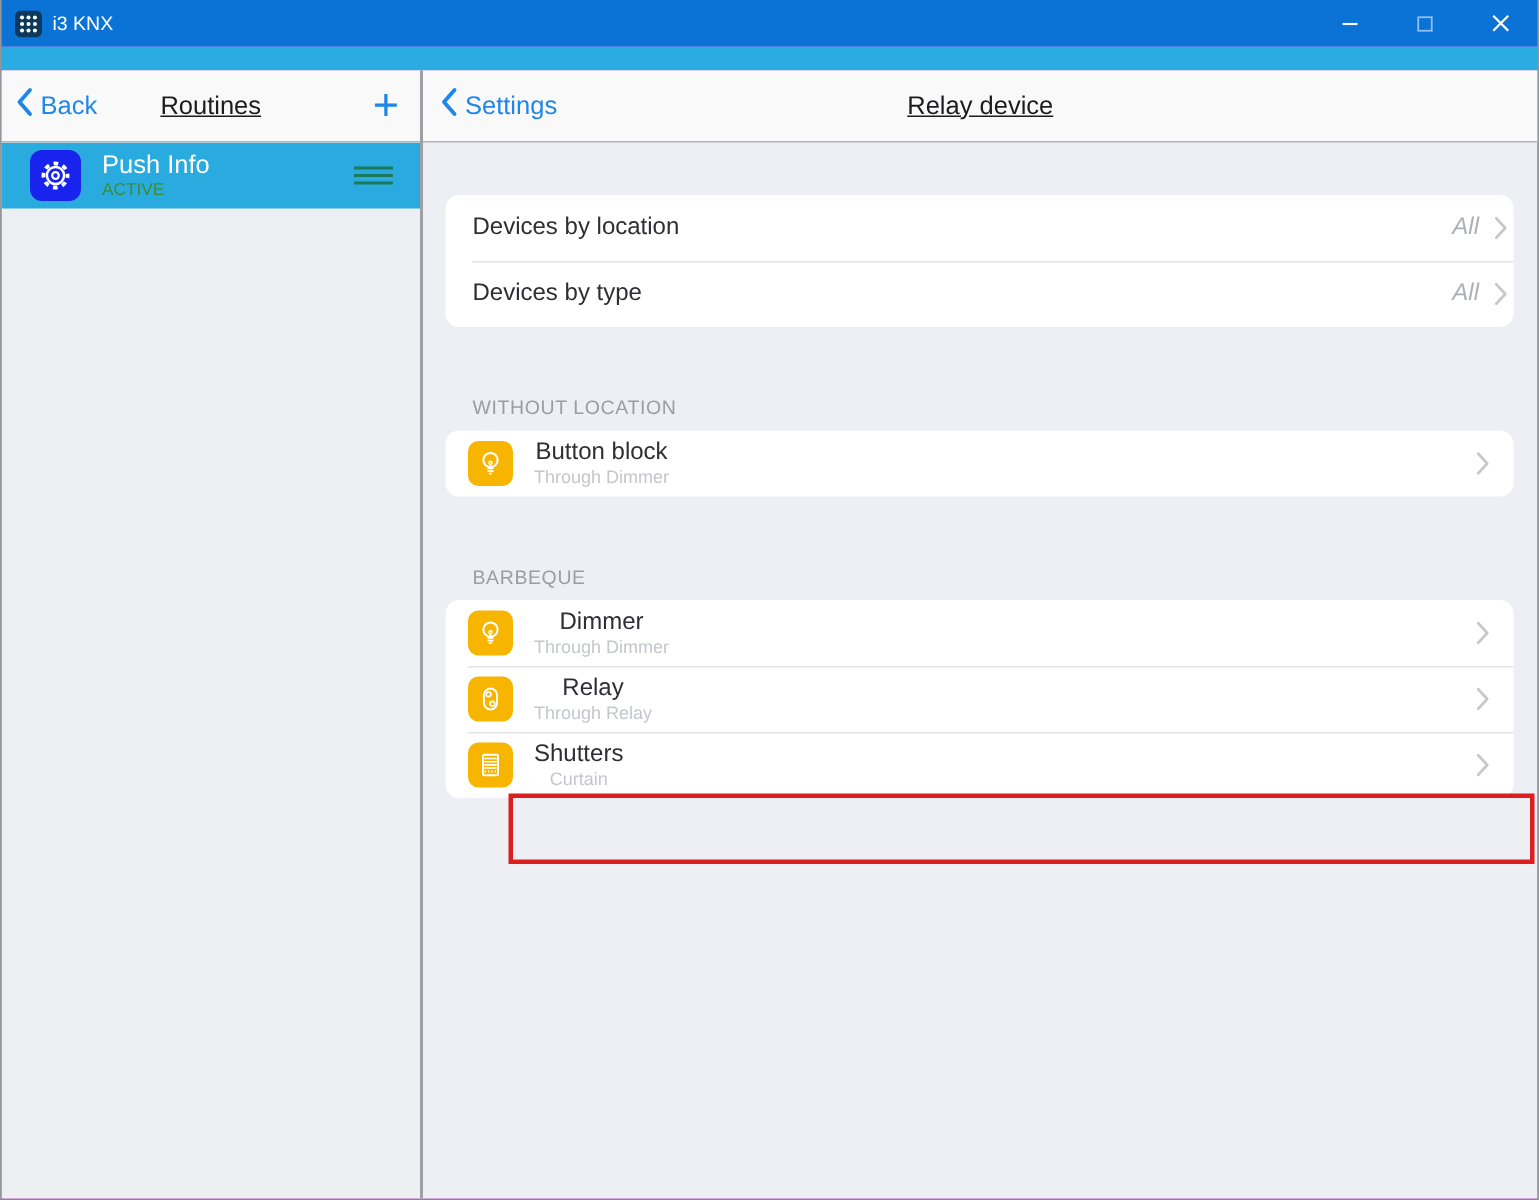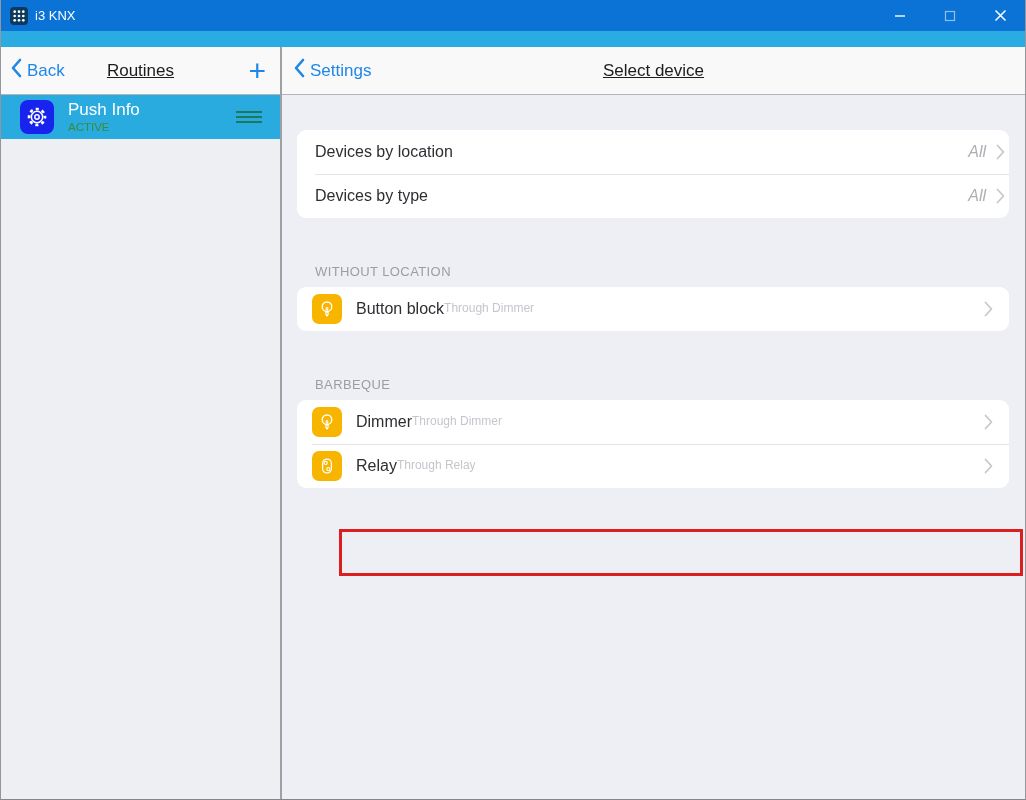--- a/index.html
+++ b/index.html
@@ -56,21 +56,21 @@
   .f-label { font-size:16px; color:#2e2e33; }
   .f-right { margin-left:auto; display:flex; align-items:center; gap:10px;font-style:italic; }
   .f-value { font-size:16px; color:#aeb0b6; }
 
   .section-header { margin:46px 0 8px 18px; font-size:13px; color:#9c9da3; letter-spacing:.4px; font-weight:400; }
   .section:first-of-type .section-header { margin-top:46px; }
 
   .device-row { height:44px; display:flex; align-items:center; padding:0 16px 0 15px; cursor:pointer; position:relative; }
   .device-row + .device-row::before { content:""; position:absolute; left:15px; right:0; top:0; height:1px; background:#e4e4e6; }
   .device-tile { width:30px; height:30px; border-radius:7px; display:flex; align-items:center; justify-content:center; margin-right:14px; flex:0 0 auto; }
-  .d-texts { display:flex; flex-direction:row; line-height:1.1; }
+  .d-texts { display:flex; flex-direction:column; line-height:1.1;text-align:center; }
   .d-title { font-size:16px; color:#2e2e33; }
   .d-sub { font-size:12px; color:#c4c6cc; margin-top:2px; }
   .chev { margin-left:auto; display:flex; align-items:center; }
 
   .annotation-box { position:absolute; border:3px solid #dc1e1e; pointer-events:none; z-index:50; }
 </style>
 </head>
 <body>
 
 <div id="app-window">
@@ -154,21 +154,21 @@
     <div class="right-pane">
       <div class="navbar">
         <span class="back-btn">
           <span>
             <svg width="11" height="20" viewBox="0 0 11 20">
                 <polyline points="9,2 2,10 9,18" fill="none" stroke="#1e87e8" stroke-width="2.6" stroke-linecap="round" stroke-linejoin="round"></polyline>
               </svg>
           </span>
           <span>Settings</span>
         </span>
-        <span class="nav-title">Select device</span>
+        <span class="nav-title">Relay device</span>
       </div>
 
       <div class="content">
         <div class="card" id="filter-card">
             <div class="filter-row">
               <span class="f-label">Devices by location</span>
      <span class="f-right">
        <span class="f-value">All</span>
        <span class="chev">
                   <svg width="9" height="16" viewBox="0 0 9 16">
@@ -247,20 +247,38 @@
        <span class="d-texts">
          <span class="d-title">Relay</span>
          <span class="d-sub">Through Relay</span>
        </span>
        <span class="chev">
                     <svg width="9" height="16" viewBox="0 0 9 16">
                       <polyline points="1.5,1.5 7.5,8 1.5,14.5" fill="none" stroke="#c7c8cd" stroke-width="1.8" stroke-linecap="round" stroke-linejoin="round"></polyline>
                     </svg>
                   </span>
                 </div>
+                <div class="device-row">
+                  <span class="device-tile" style="background: rgb(248, 181, 0);">
+                    <svg width="22" height="22" viewBox="0 0 24 24">
+      <rect x="6.5" y="4.5" width="11" height="15" rx="1" fill="none" stroke="#ffffff" stroke-width="1.4"></rect>
+      <path d="M7.5 7.3 h9 M7.5 9.6 h9 M7.5 11.9 h9 M7.5 14.2 h9" fill="none" stroke="#ffffff" stroke-width="1.2"></path>
+      <path d="M8.3 16 v1.4 M10.7 16 v1.4 M13.1 16 v1.4 M15.5 16 v1.4" fill="none" stroke="#ffffff" stroke-width="1"></path>
+                    </svg>
+                  </span>
+       <span class="d-texts">
+         <span class="d-title">Shutters</span>
+         <span class="d-sub">Curtain</span>
+       </span>
+       <span class="chev">
+                    <svg width="9" height="16" viewBox="0 0 9 16">
+                      <polyline points="1.5,1.5 7.5,8 1.5,14.5" fill="none" stroke="#c7c8cd" stroke-width="1.8" stroke-linecap="round" stroke-linejoin="round"></polyline>
+                    </svg>
+                  </span>
+                </div>
               </div>
             </div>
           </div>
       </div>
     </div>
   </div>
 <div class="annotation-box" style="border-color: rgb(220, 30, 30); left: 338px; top: 529px; width: 684px; height: 47px;"></div>
   </div>
 
 </body></html>

